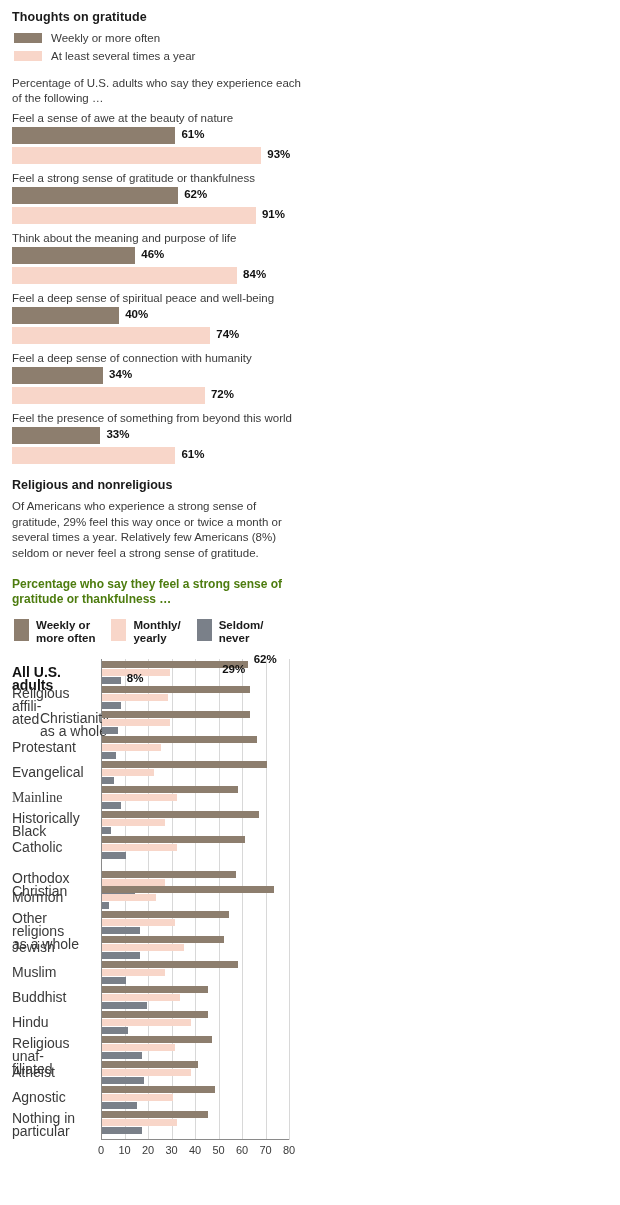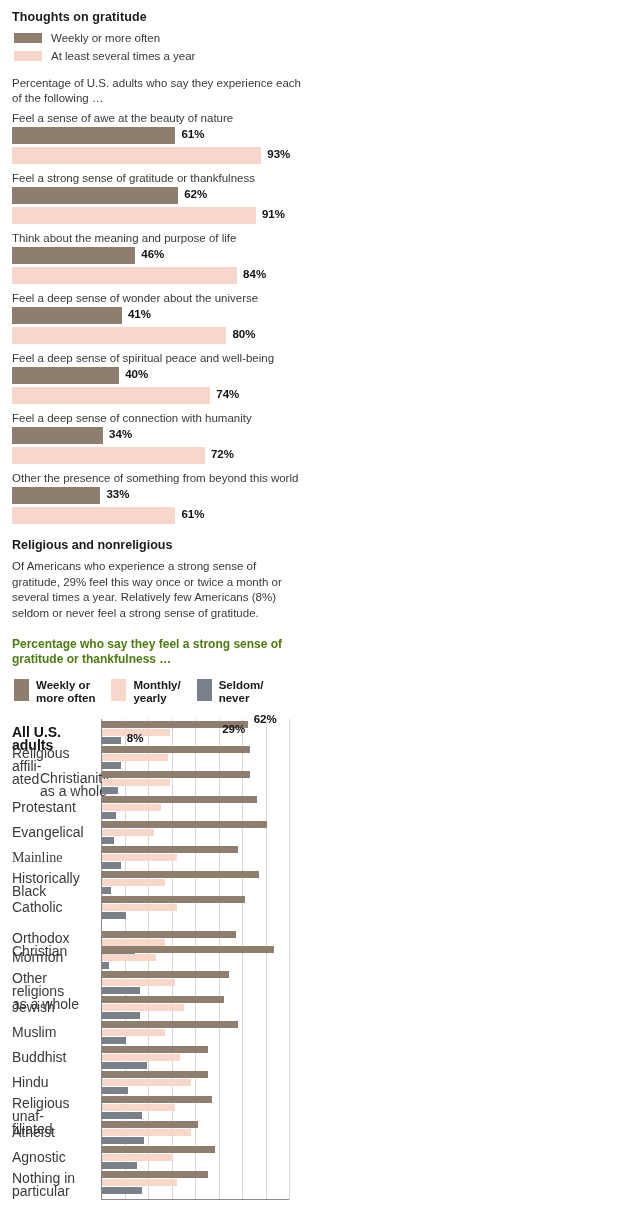--- a/index.html
+++ b/index.html
@@ -273,33 +273,20 @@
             <div class="c1bar" style="width: 123.28px; background: rgb(141, 126, 110);"></div>
             <div class="c1val" style="left: 129.28px;">46%</div>
           </div>
           <div class="c1row">
             <div class="c1bar" style="width: 225.12px; background: rgb(248, 214, 201);"></div>
             <div class="c1val" style="left: 231.12px;">84%</div>
           </div>
         </div>
       </div>
       <div class="c1group">
-        <div class="c1label">Feel a deep sense of wonder about the universe</div>
-        <div class="c1bars">
-          <div class="c1row">
-            <div class="c1bar" style="width: 109.88px; background: rgb(141, 126, 110);"></div>
-            <div class="c1val" style="left: 115.88px;">41%</div>
-          </div>
-          <div class="c1row">
-            <div class="c1bar" style="width: 214.4px; background: rgb(248, 214, 201);"></div>
-            <div class="c1val" style="left: 220.4px;">80%</div>
-          </div>
-        </div>
-      </div>
-      <div class="c1group">
         <div class="c1label">Feel a deep sense of spiritual peace and well-being</div>
         <div class="c1bars">
           <div class="c1row">
             <div class="c1bar" style="width: 107.2px; background: rgb(141, 126, 110);"></div>
             <div class="c1val" style="left: 113.2px;">40%</div>
           </div>
           <div class="c1row">
             <div class="c1bar" style="width: 198.32px; background: rgb(248, 214, 201);"></div>
             <div class="c1val" style="left: 204.32px;">74%</div>
           </div>
@@ -312,21 +299,21 @@
             <div class="c1bar" style="width: 91.12px; background: rgb(141, 126, 110);"></div>
             <div class="c1val" style="left: 97.12px;">34%</div>
           </div>
           <div class="c1row">
             <div class="c1bar" style="width: 192.96px; background: rgb(248, 214, 201);"></div>
             <div class="c1val" style="left: 198.96px;">72%</div>
           </div>
         </div>
       </div>
       <div class="c1group">
-        <div class="c1label">Other the presence of something from beyond this world</div>
+        <div class="c1label">Feel the presence of something from beyond this world</div>
         <div class="c1bars">
           <div class="c1row">
             <div class="c1bar" style="width: 88.44px; background: rgb(141, 126, 110);"></div>
             <div class="c1val" style="left: 94.44px;">33%</div>
           </div>
           <div class="c1row">
             <div class="c1bar" style="width: 163.48px; background: rgb(248, 214, 201);"></div>
             <div class="c1val" style="left: 169.48px;">61%</div>
           </div>
         </div>

